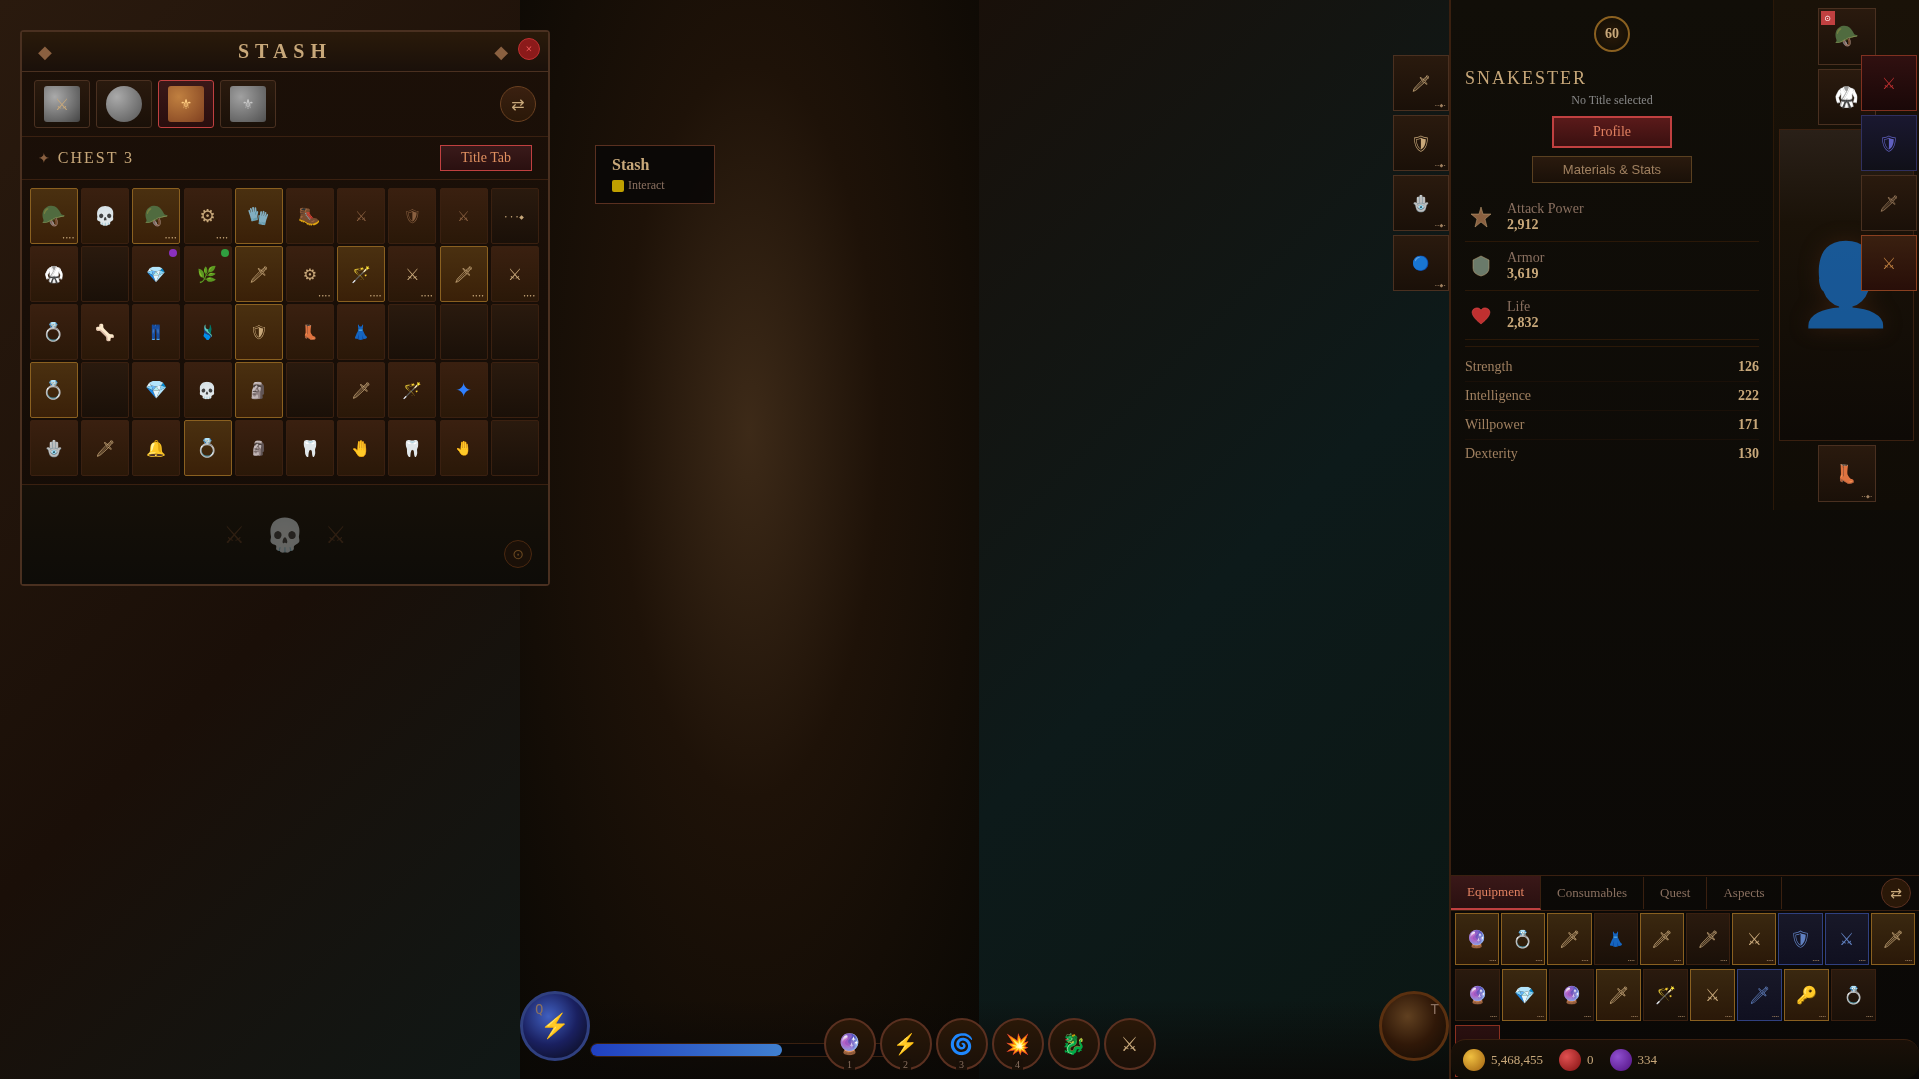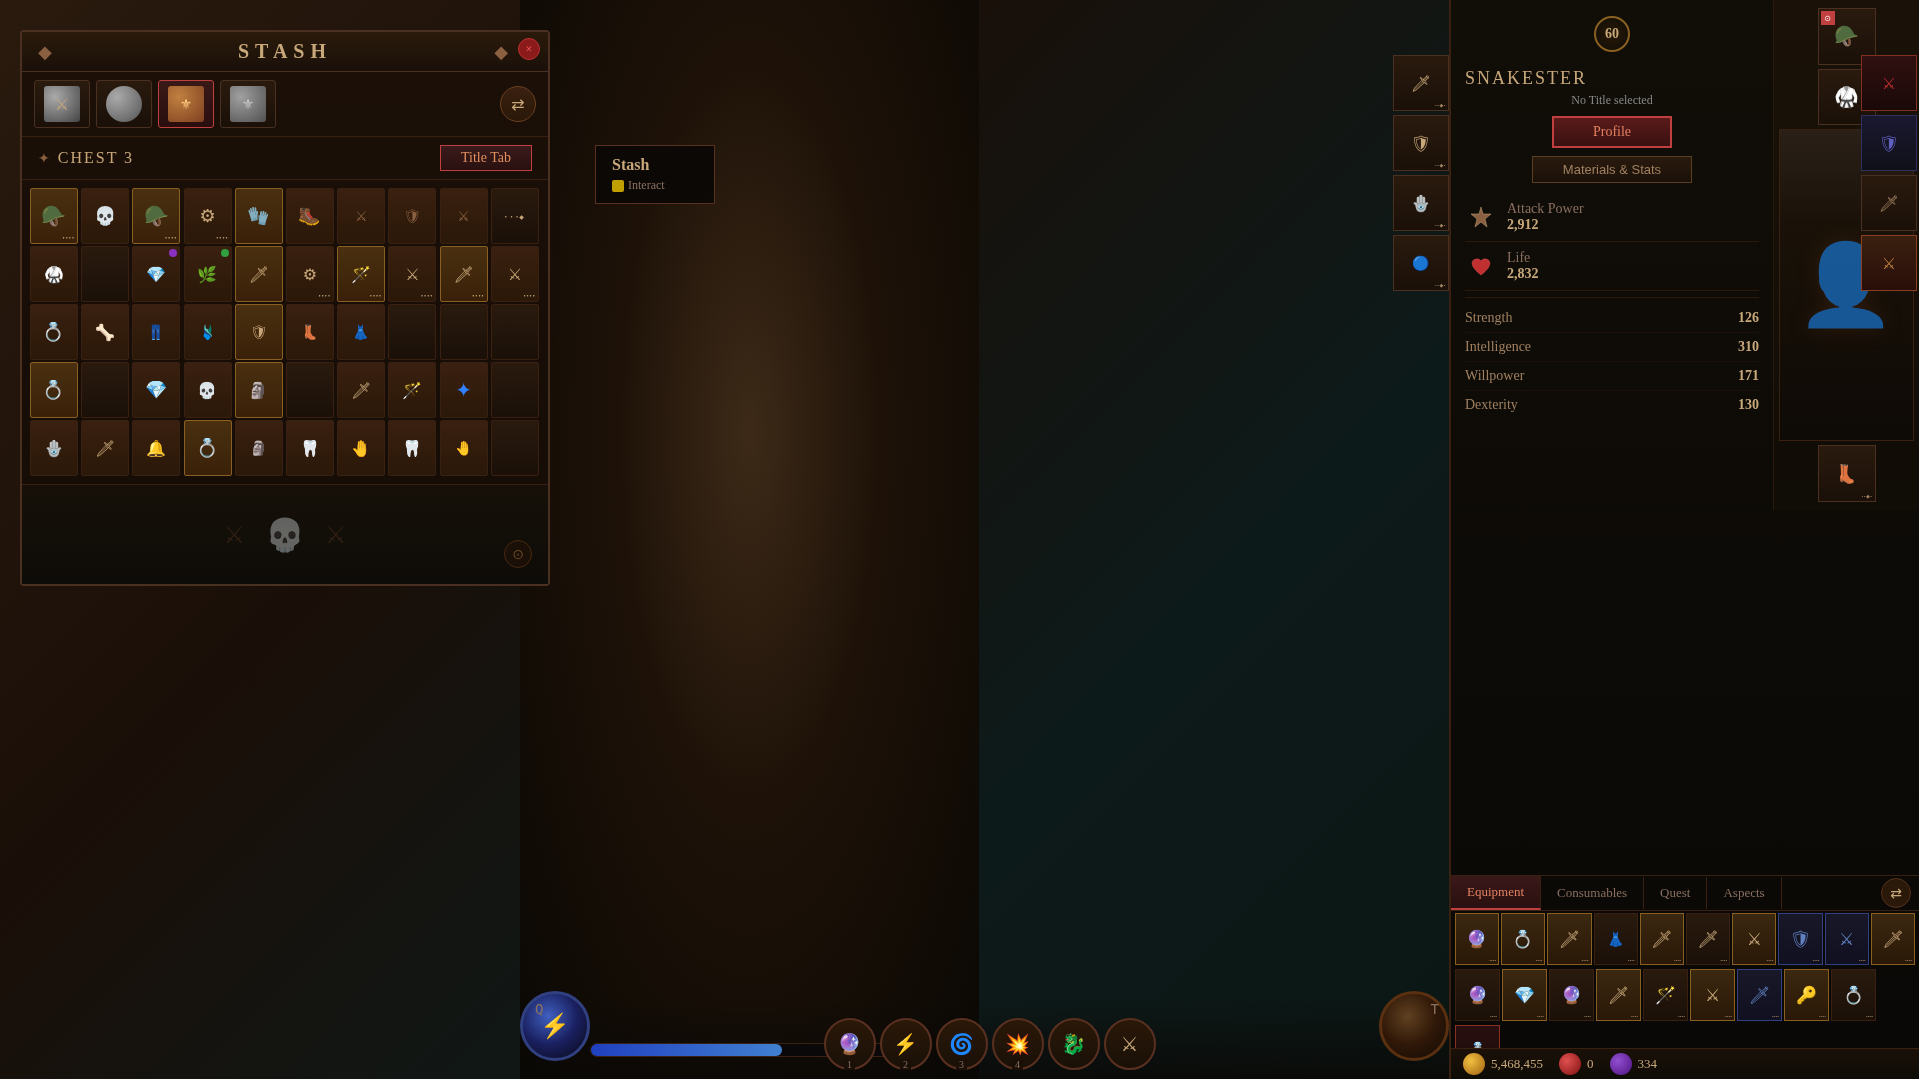--- a/index.html
+++ b/index.html
@@ -341,27 +341,28 @@
       color: #c8a87a;
       font-size: 14px;
     }
 
     
     .currency-bar {
       position: absolute;
       bottom: 0;
       left: 0;
       right: 0;
-      height: 31px;
+      height: 40px;
       background: linear-gradient(180deg, #1a1008 0%, #0e0c06 100%);
       border-top: 1px solid #3a2010;
       display: flex;
       align-items: center;
       padding: 0 12px;
       gap: 16px;
+      border-radius: 15px;
     }
 
     .currency-item {
       display: flex;
       align-items: center;
       gap: 6px;
     }
 
     .currency-icon {
       width: 22px;
@@ -842,41 +843,52 @@
           <svg width="24" height="24" viewBox="0 0 24 24">
             <polygon points="12,2 14,9 22,9 16,14 18,22 12,17 6,22 8,14 2,9 10,9" fill="#8a6040" stroke="#c8a87a" stroke-width="0.5"></polygon>
           </svg>
         </div>
         <div style="flex:1">
           <div class="big-stat-label">Attack Power</div>
           <div class="big-stat-value">2,912</div>
         </div>
       </div>
 
+      <div class="stat-row">
+        <div class="stat-icon">
+          <svg width="24" height="24" viewBox="0 0 24 24">
+            <path d="M12 2 L20 6 L20 14 Q20 20 12 22 Q4 20 4 14 L4 6 Z" fill="#6a7a6a" stroke="#c8a87a" stroke-width="0.5"></path>
+          </svg>
+        </div>
+        <div style="flex:1">
+          <div class="big-stat-label">Armor</div>
+          <div class="big-stat-value">3,619</div>
+        </div>
+      </div>
 
       <div class="stat-row">
         <div class="stat-icon">
           <svg width="24" height="24" viewBox="0 0 24 24">
             <path d="M12 21 Q3 14 3 9 A5 5 0 0 1 12 7 A5 5 0 0 1 21 9 Q21 14 12 21Z" fill="#c03030" stroke="#e05050" stroke-width="0.5"></path>
           </svg>
         </div>
         <div style="flex:1">
           <div class="big-stat-label">Life</div>
           <div class="big-stat-value">2,832</div>
         </div>
       </div>
 
       <div style="border-top:1px solid #2a1808;margin-top:6px;padding-top:6px;">
         <div style="display:flex;justify-content:space-between;padding:6px 0;border-bottom:1px solid #1a1008;gap:16px;">
           <span style="font-size:14px;color:#a08060;">Strength</span>
           <span style="font-size:14px;color:#c8a87a;font-weight:bold;">126</span>
         </div>
         <div style="display:flex;justify-content:space-between;padding:6px 0;border-bottom:1px solid #1a1008;">
           <span style="font-size:14px;color:#a08060;">Intelligence</span>
-          <span style="font-size:14px;color:#c8a87a;font-weight:bold;">310</span>
+          <span style="font-size:14px;color:#c8a87a;font-weight:bold;">222</span>
         </div>
         <div style="display:flex;justify-content:space-between;padding:6px 0;border-bottom:1px solid #1a1008;">
           <span style="font-size:14px;color:#a08060;">Willpower</span>
           <span style="font-size:14px;color:#c8a87a;font-weight:bold;font-family:Liberation Serif, serif;">171</span>
         </div>
         <div style="display:flex;justify-content:space-between;padding:6px 0;">
           <span style="font-size:14px;color:#a08060;">Dexterity</span>
           <span style="font-size:14px;color:#c8a87a;font-weight:bold;">130</span>
         </div>
       </div>

